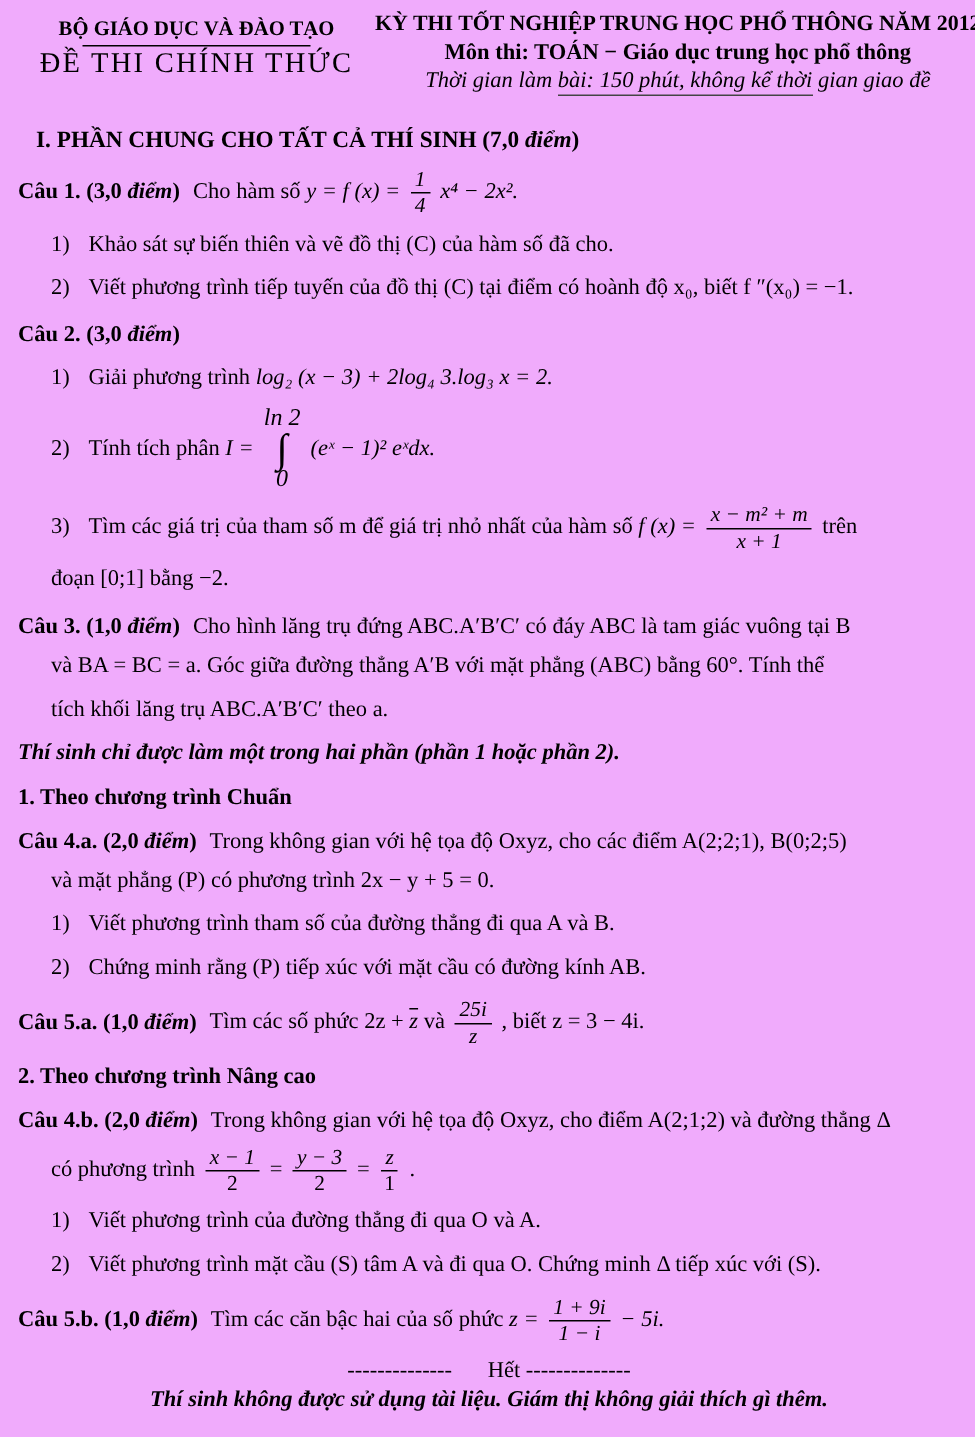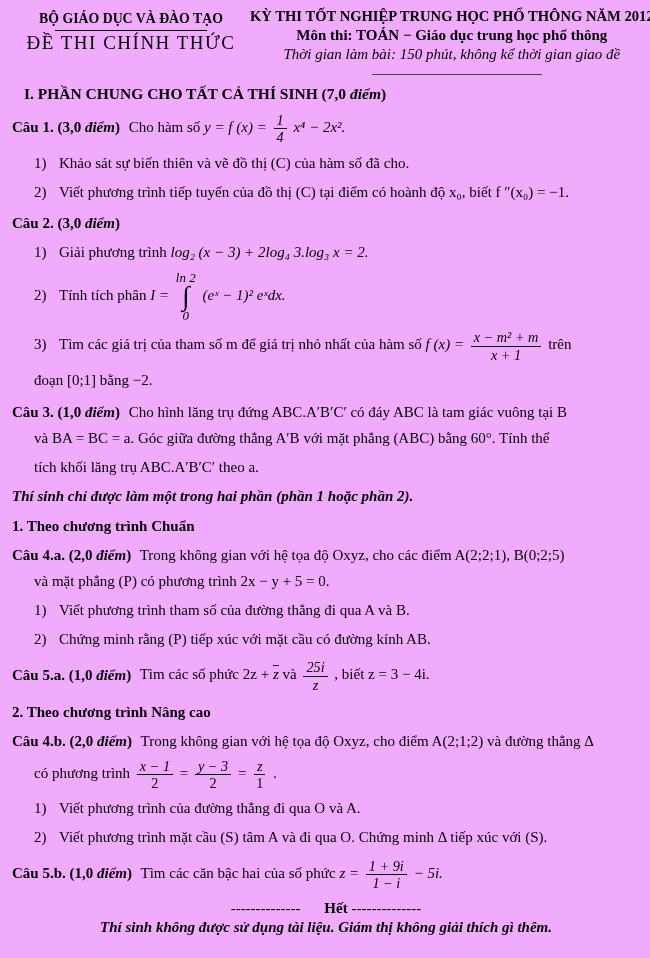--- a/index.html
+++ b/index.html
@@ -13,45 +13,45 @@
   
   .header{display:flex;}
   .h-left{width:238px;text-align:center;padding-top:3px;flex-shrink:0;}
   .ministry{font-weight:bold;font-size:13.8px;white-space:nowrap;}
   .h-rule{width:152px;border-top:1.5px solid #000;margin:3px auto 0;}
   .exam-label{margin-top:1px;font-size:19px;letter-spacing:1.5px;white-space:nowrap;}
   .h-right{flex:1;text-align:center;}
   .exam-title{font-weight:bold;font-size:14.6px;white-space:nowrap;}
   .subject-line{font-weight:bold;font-size:15px;margin-top:2px;white-space:nowrap;}
   .duration-line{font-style:italic;font-size:15px;margin-top:2px;white-space:nowrap;}
-  .duration-line .u{border-bottom:1.5px solid #444;padding-bottom:12px;}
+  .duration-line .u{border-bottom:1.5px solid #444;padding-bottom:1px;}
   
   .sec-title{font-weight:bold;font-size:15.5px;margin:22px 12px 4px;}
   .sec-title em,.qhead em,.part-title em{font-style:italic;}
   .para{margin:9px 0 5px;line-height:1.5;}
   .qhead{font-weight:bold;margin-right:5px;}
   .item{margin:7px 0 7px 22px;line-height:1.45;}
   .item .no{display:inline-block;min-width:25px;}
   .cont{margin:3px 0 7px 22px;line-height:1.45;}
   .m{font-style:italic;}
   .bar{text-decoration:overline;}
   .note-bi{font-weight:bold;font-style:italic;margin:2px 0 6px;line-height:1.4;}
   .part-title{font-weight:bold;margin:11px 0 4px;}
   
   .frac{display:inline-flex;flex-direction:column;align-items:center;
         vertical-align:middle;line-height:1.15;font-size:0.95em;margin:0 3px;}
   .frac .num{border-bottom:1px solid #000;padding:0 3px;}
   .frac .den{padding:0 3px;}
   .intgrl{display:inline-flex;flex-direction:column;align-items:center;
           vertical-align:middle;line-height:1;margin:0 3px;}
-  .intgrl .lim{font-size:13px;font-style:italic;line-height:1;}
+  .intgrl .lim{font-size:16px;font-style:italic;line-height:1;}
   .intgrl .isym{font-size:27px;line-height:0.95;font-style:normal;padding:0 1px;}
   
   .het{text-align:center;margin-top:8px;}
-  .het .hw{font-weight:bold;margin-left:20px;}
+  .het .hw{font-weight:normal;margin-left:20px;}
   .f-note{text-align:center;font-weight:bold;font-style:italic;margin:2px 0 10px;}
 </style>
 </head>
 <body>
 
 <div class="page">
 
   <div class="header">
     <div class="h-left">
       <div class="ministry">BỘ GIÁO DỤC VÀ ĐÀO TẠO</div>

